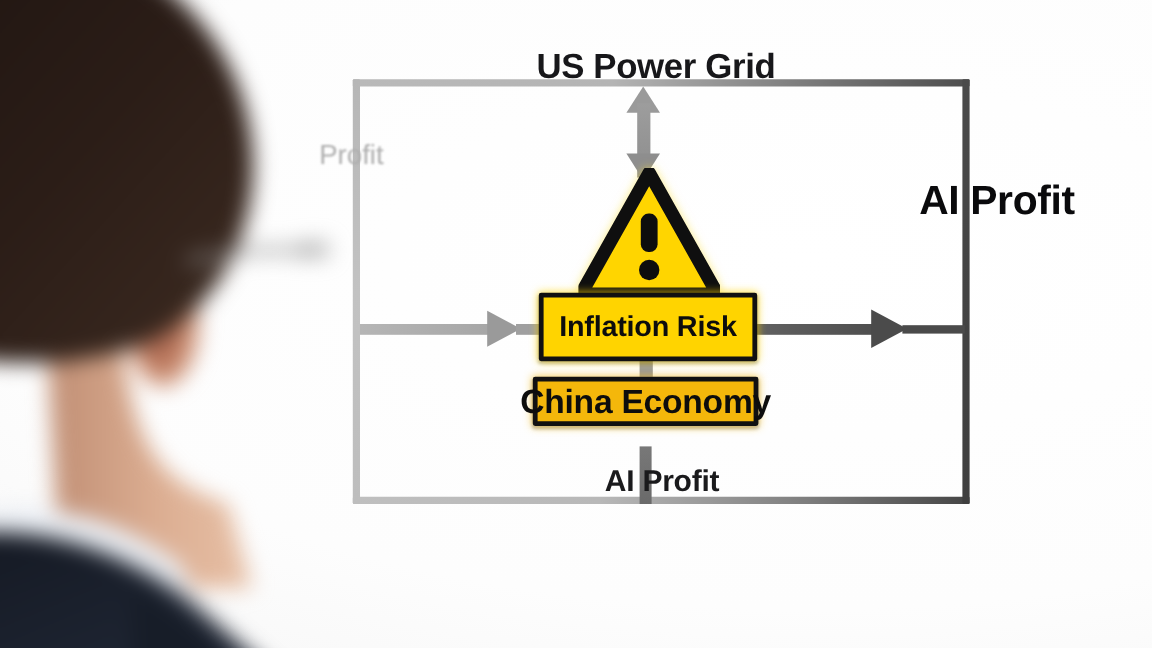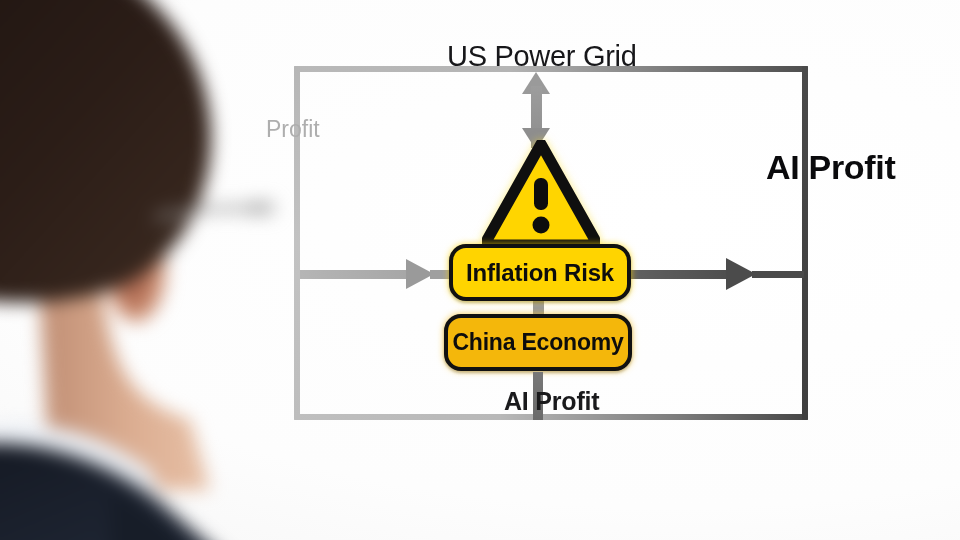--- a/index.html
+++ b/index.html
@@ -176,52 +176,52 @@
   .warning svg { display: block; }
 
   
   .sign {
     position: absolute;
     display: flex;
     align-items: center;
     justify-content: center;
     box-sizing: border-box;
     border: 4px solid #111111;
-    border-radius: 17px;
+    border-radius: 2px;
     color: #0d0d0d;
     font-weight: bold;
     white-space: nowrap;
     letter-spacing: -0.2px;
   }
   .sign-inflation {
     left: 449px; top: 244px;
     width: 182px; height: 57px;
     background: #FFD400;
     font-size: 24px;
     box-shadow: 0 0 7px rgba(255,214,0,0.75), 0 2px 3px rgba(0,0,0,0.28);
     filter: blur(0.25px);
   }
   .sign-china {
     left: 444px; top: 314px;
-    width: 188px; height: 57px;
+    width: 188px; height: 41px;
     background: #F4B70B;
-    font-size: 23px;
+    font-size: 28px;
     box-shadow: 0 0 7px rgba(244,183,11,0.7), 0 2px 3px rgba(0,0,0,0.28);
     filter: blur(0.25px);
   }
 
   
   .label {
     position: absolute;
     white-space: nowrap;
   }
   .label-us-power-grid {
     left: 447px; top: 40px;
     font-size: 29px;
-    font-weight: normal;
+    font-weight: bold;
     color: #17171a;
     letter-spacing: -0.3px;
     filter: blur(0.3px);
   }
   .label-ai-profit-right {
     left: 766px; top: 148px;
     font-size: 34px;
     font-weight: bold;
     color: #0a0a0c;
     letter-spacing: -0.3px;

